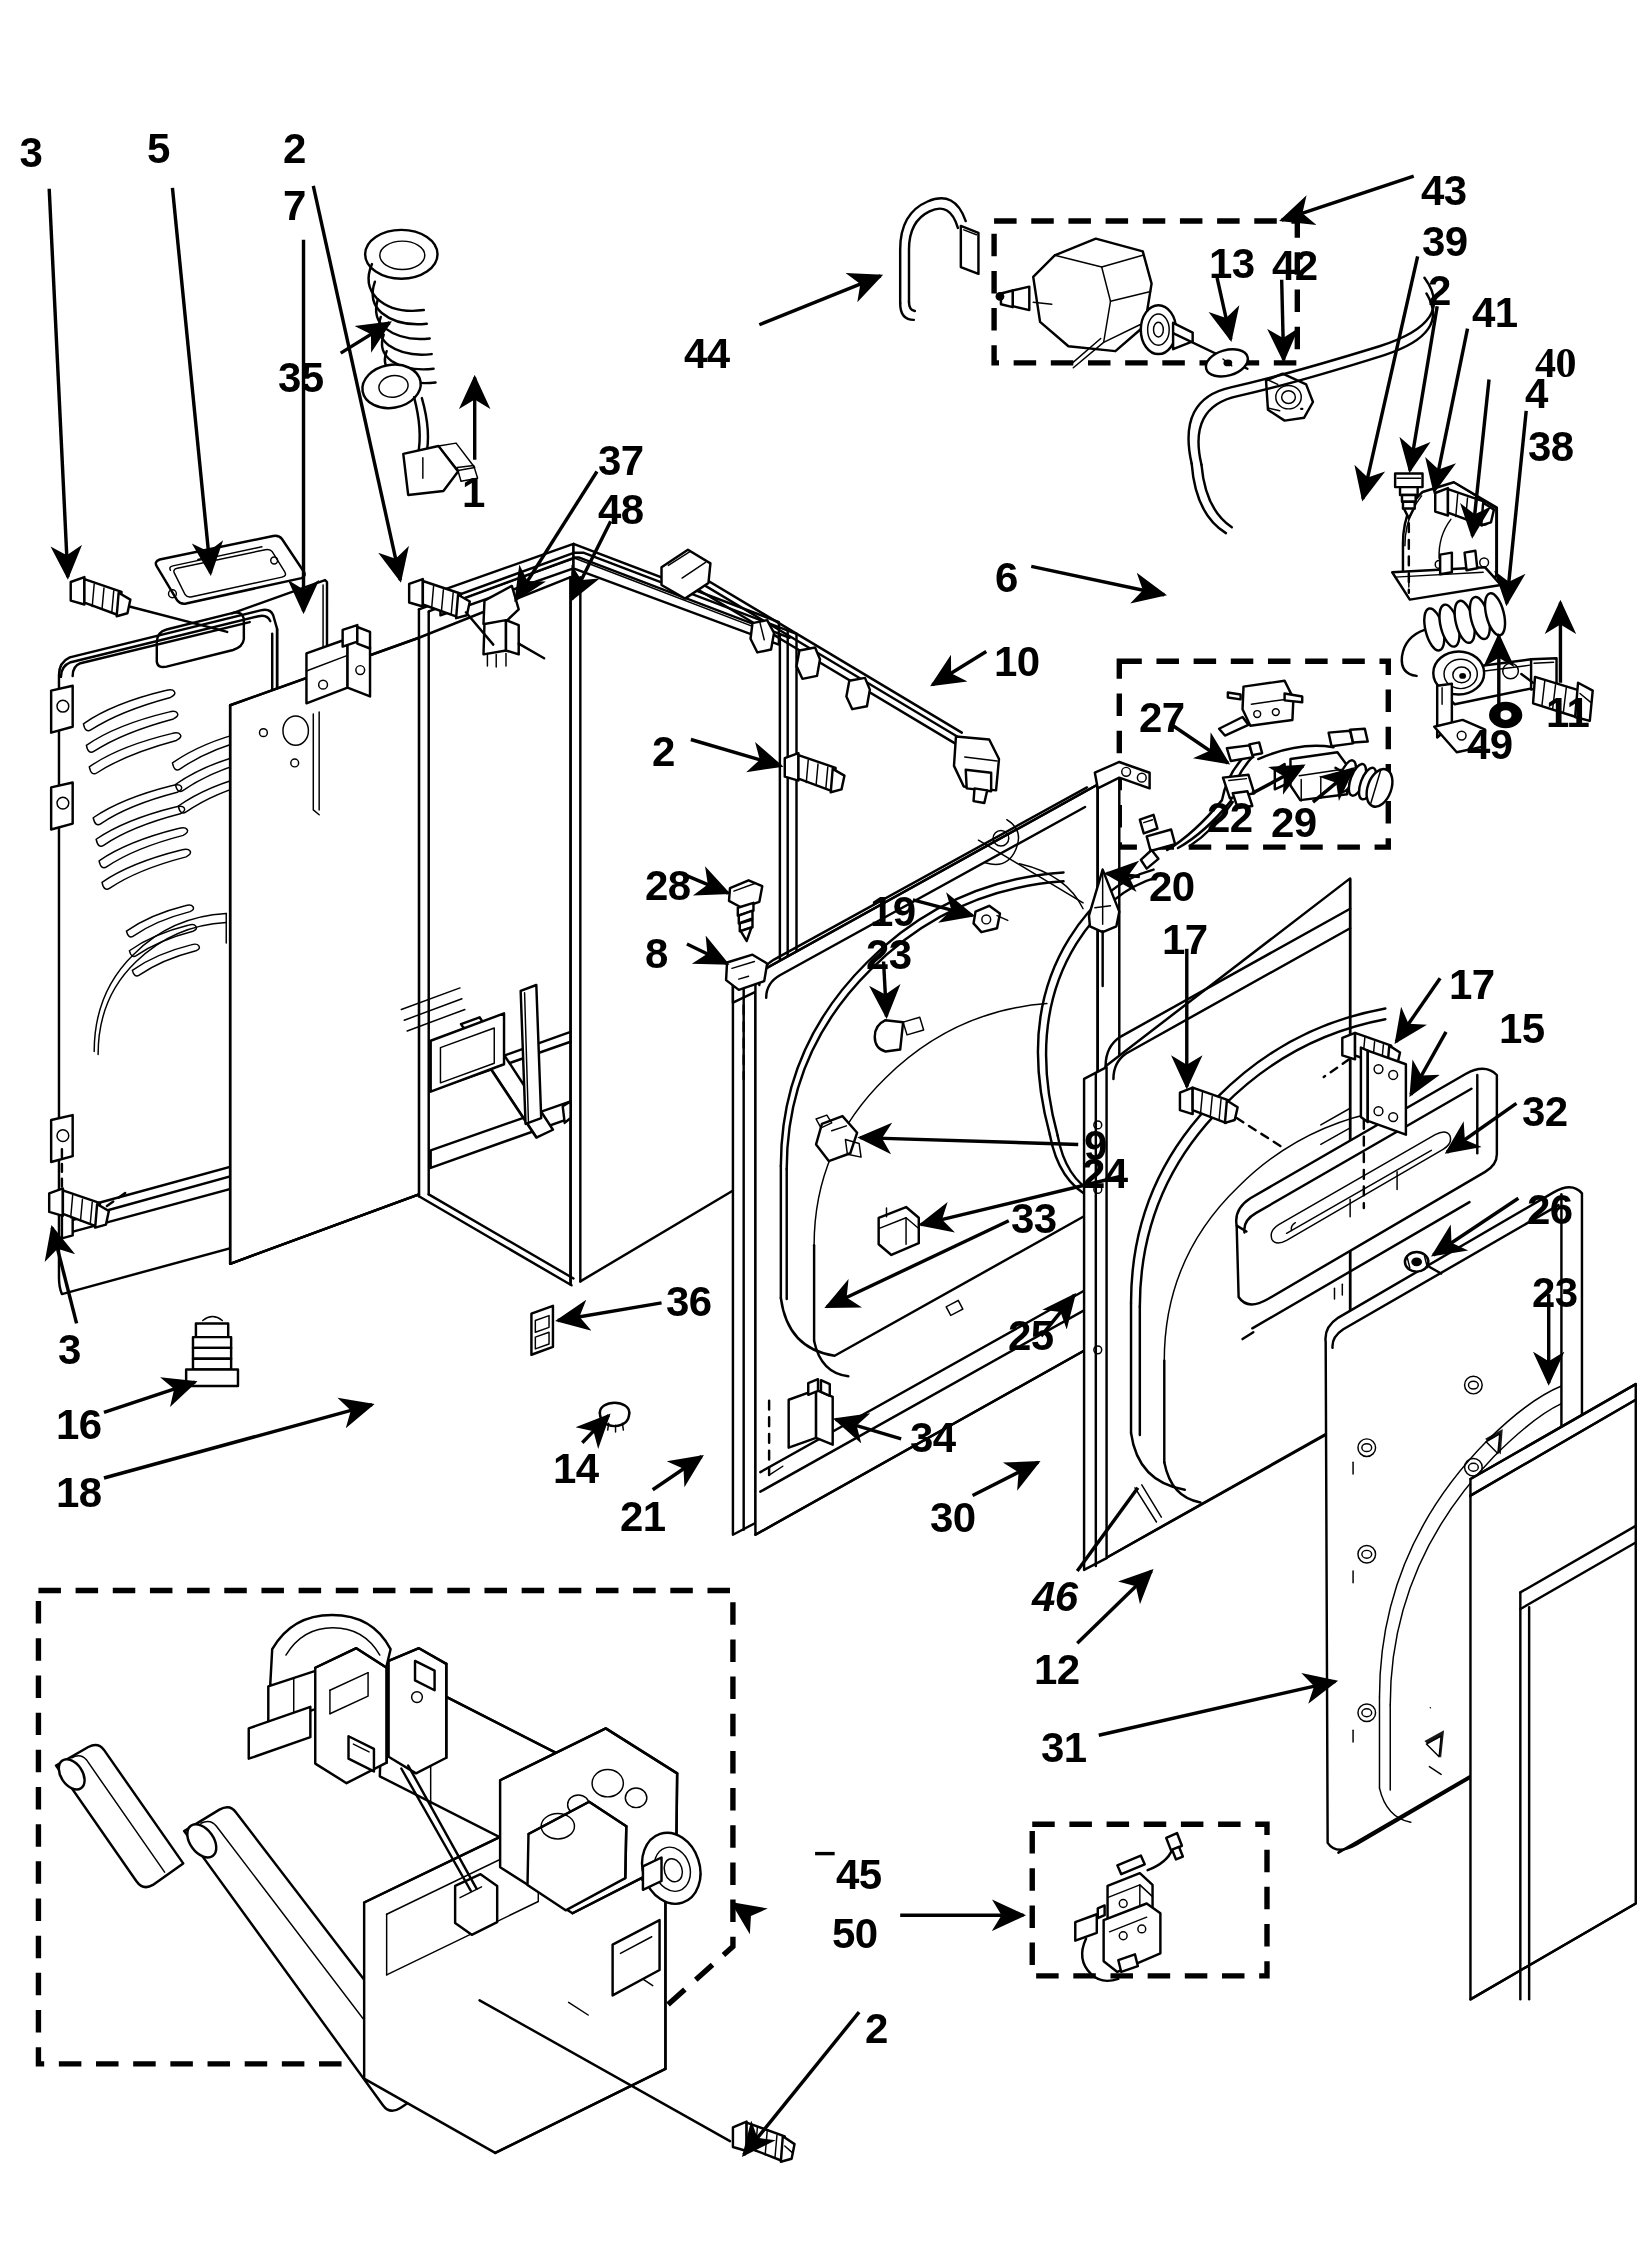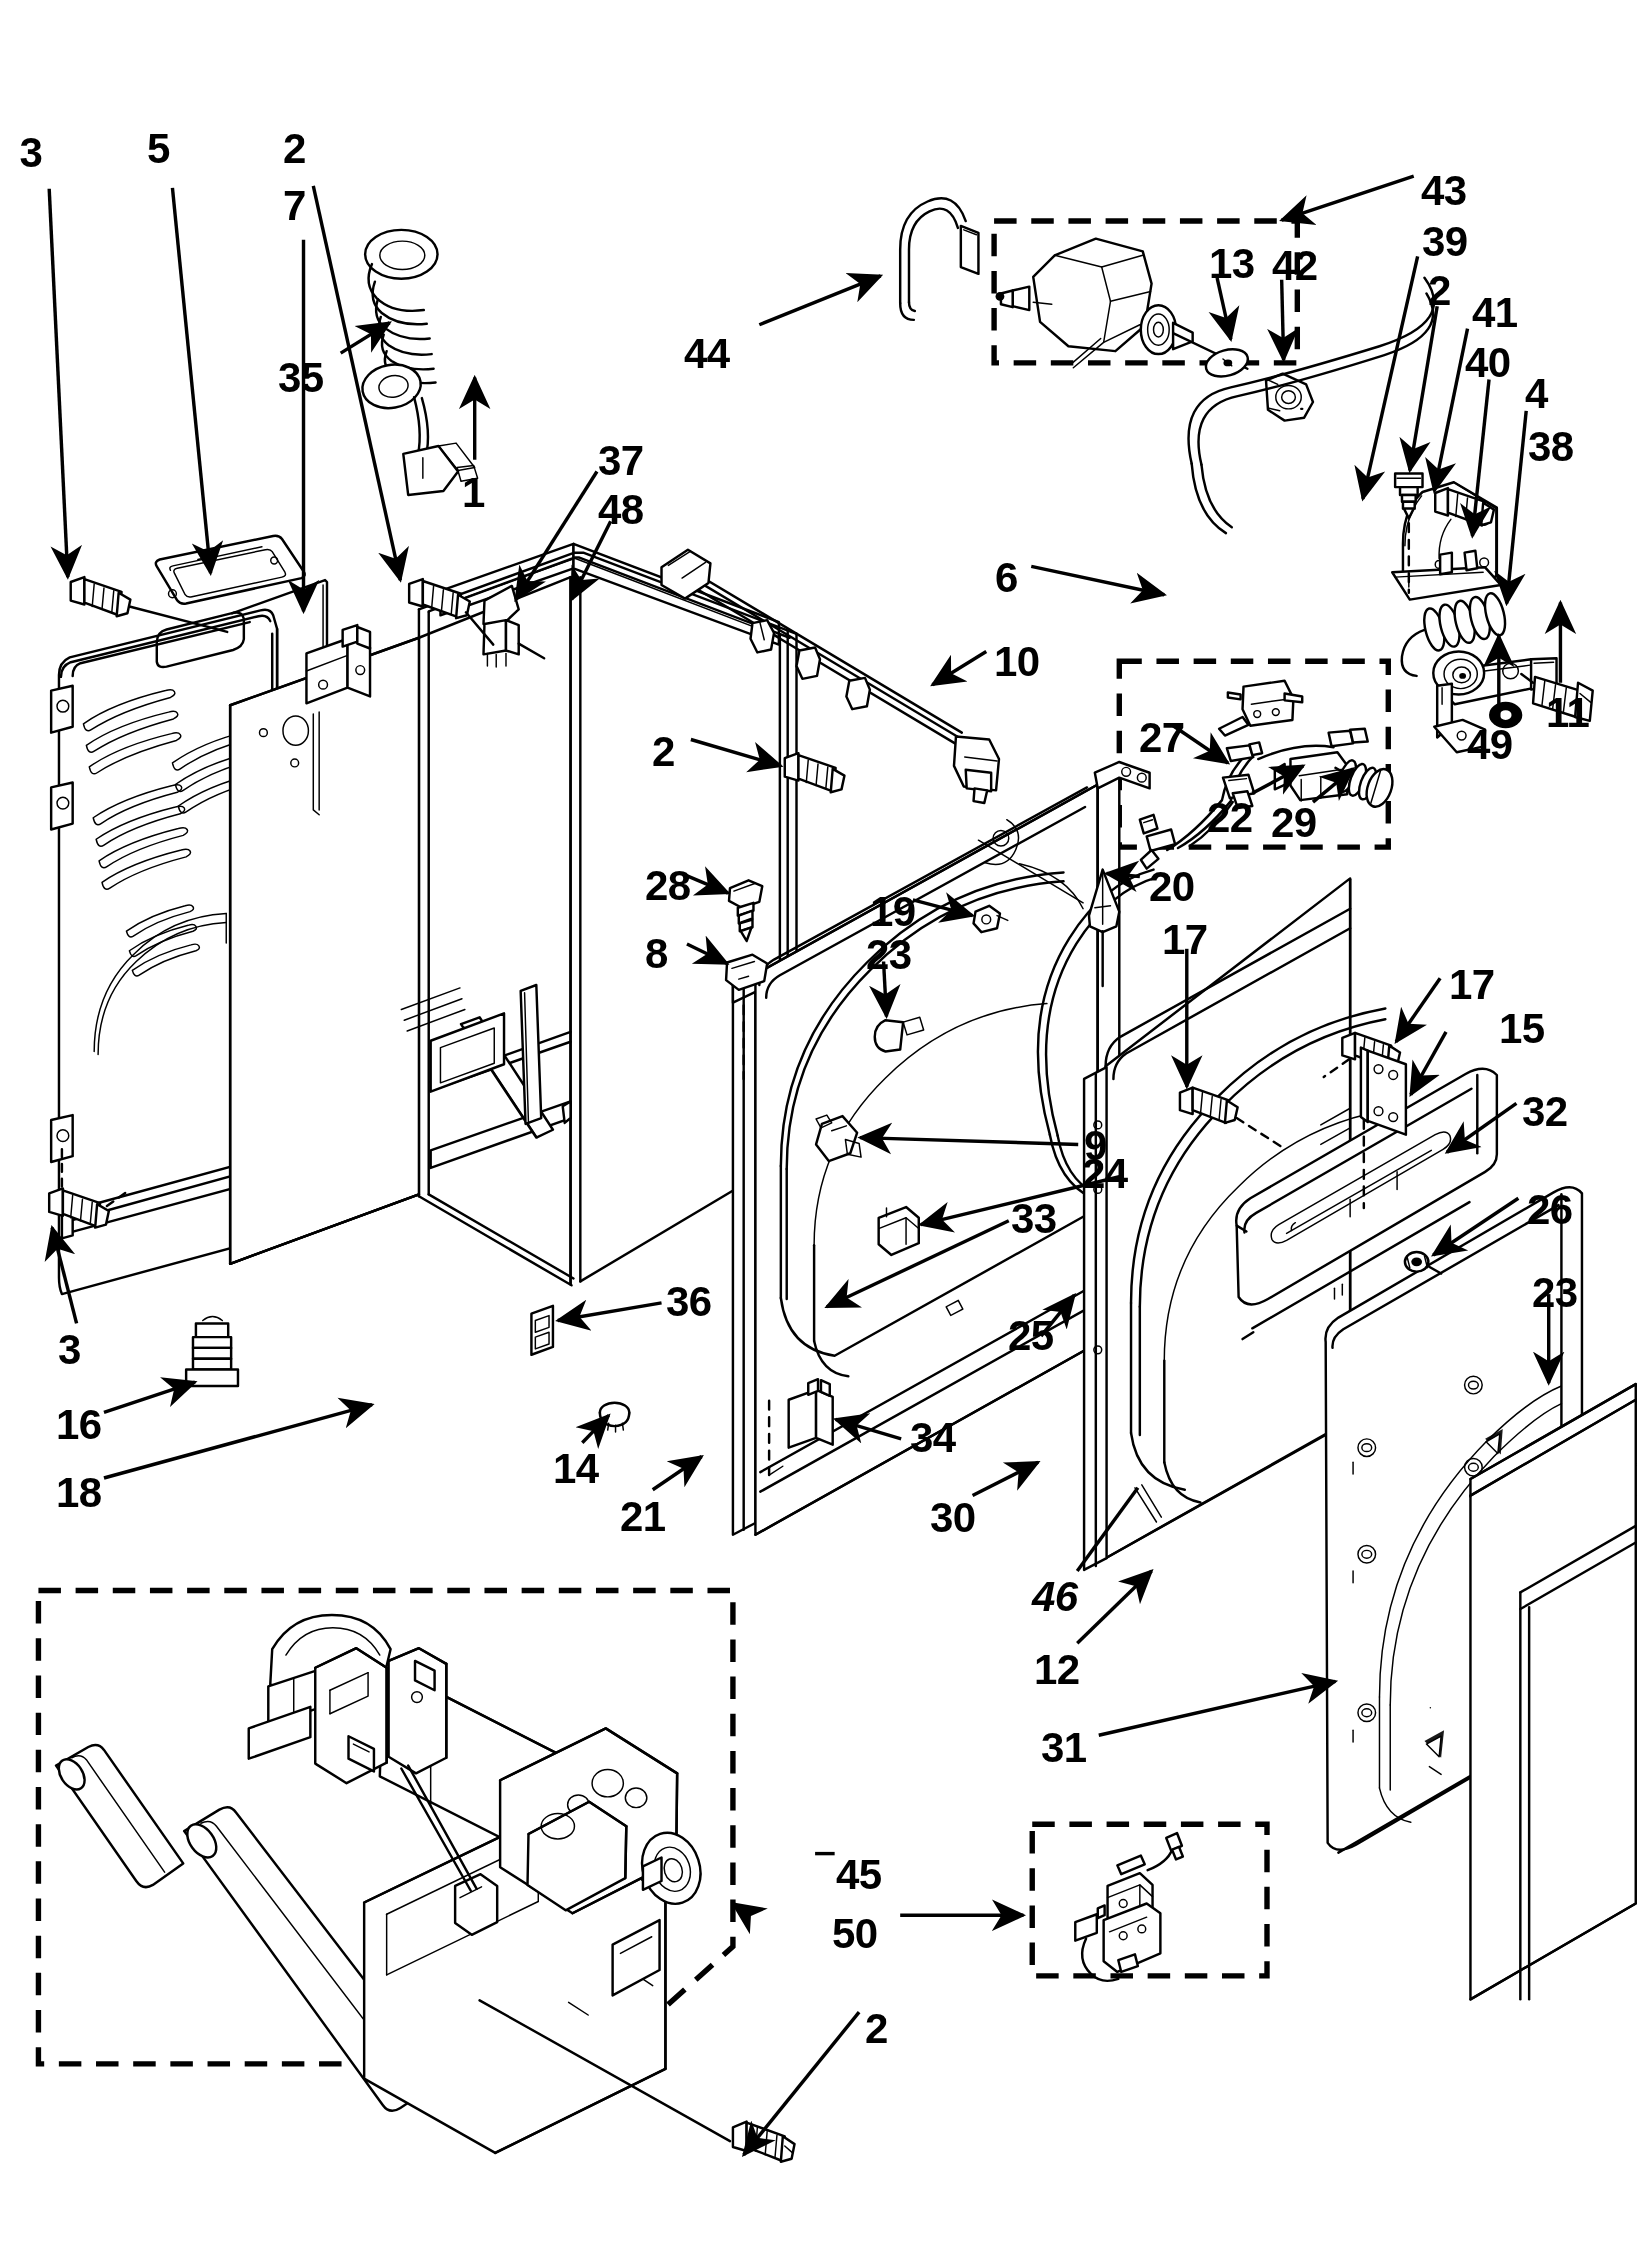--- a/index.html
+++ b/index.html
@@ -886,21 +886,21 @@
   <div class="callout" style="left:462px;top:472px;">1</div>
   <div class="callout" style="left:598px;top:440px;">37</div>
   <div class="callout" style="left:598px;top:489px;">48</div>
   <div class="callout" style="left:684px;top:333px;">44</div>
   <div class="callout" style="left:1209px;top:243px;">13</div>
   <div class="callout" style="left:1272px;top:245px;">42</div>
   <div class="callout" style="left:1421px;top:170px;text-align:right;">43</div>
   <div class="callout" style="left:1422px;top:221px;">39</div>
   <div class="callout" style="left:1428px;top:270px;">2</div>
   <div class="callout" style="left:1472px;top:292px;text-align:right;">41</div>
-  <div class="callout" style="left:1465px;top:342px;">40</div>
+  <div class="callout" style="left:1535px;top:342px;font-family:Liberation Serif, serif;">40</div>
   <div class="callout" style="left:1525px;top:373px;">4</div>
   <div class="callout" style="left:1528px;top:426px;">38</div>
   <div class="callout" style="left:1546px;top:692px;">11</div>
   <div class="callout" style="left:1467px;top:724px;">49</div>
   <div class="callout" style="left:995px;top:557px;">6</div>
   <div class="callout" style="left:994px;top:641px;">10</div>
   <div class="callout" style="left:652px;top:731px;">2</div>
   <div class="callout" style="left:645px;top:865px;">28</div>
   <div class="callout" style="left:645px;top:933px;">8</div>
   <div class="callout" style="left:870px;top:891px;">19</div>
@@ -920,21 +920,21 @@
   <div class="callout" style="left:553px;top:1448px;">14</div>
   <div class="callout" style="left:620px;top:1496px;">21</div>
   <div class="callout" style="left:910px;top:1417px;">34</div>
   <div class="callout" style="left:930px;top:1497px;">30</div>
   <div class="callout" style="left:56px;top:1404px;">16</div>
   <div class="callout" style="left:56px;top:1472px;">18</div>
   <div class="callout" style="left:58px;top:1329px;">3</div>
   <div class="callout" style="left:1032px;top:1576px;font-style:italic;">46</div>
   <div class="callout" style="left:1034px;top:1649px;">12</div>
   <div class="callout" style="left:1041px;top:1727px;">31</div>
-  <div class="callout" style="left:1139px;top:697px;margin-top:20px;">27</div>
+  <div class="callout" style="left:1139px;top:697px;">27</div>
   <div class="callout" style="left:1207px;top:797px;">22</div>
   <div class="callout" style="left:1271px;top:802px;">29</div>
   <div class="callout" style="left:836px;top:1854px;">45</div>
   <div class="callout" style="left:832px;top:1913px;">50</div>
   <div class="callout" style="left:865px;top:2008px;">2</div>
 
 </div>
 
 
 </body></html>

